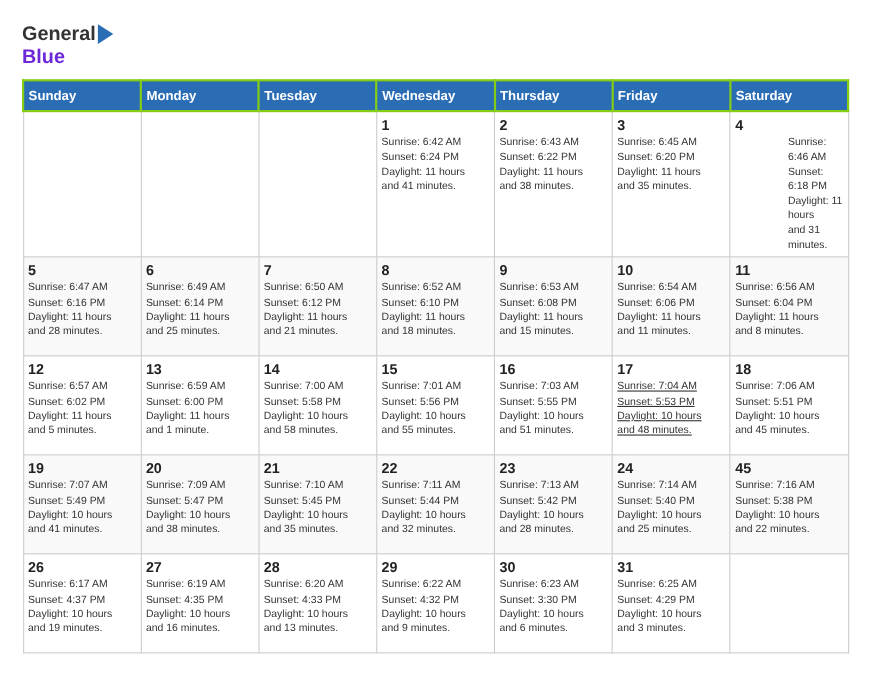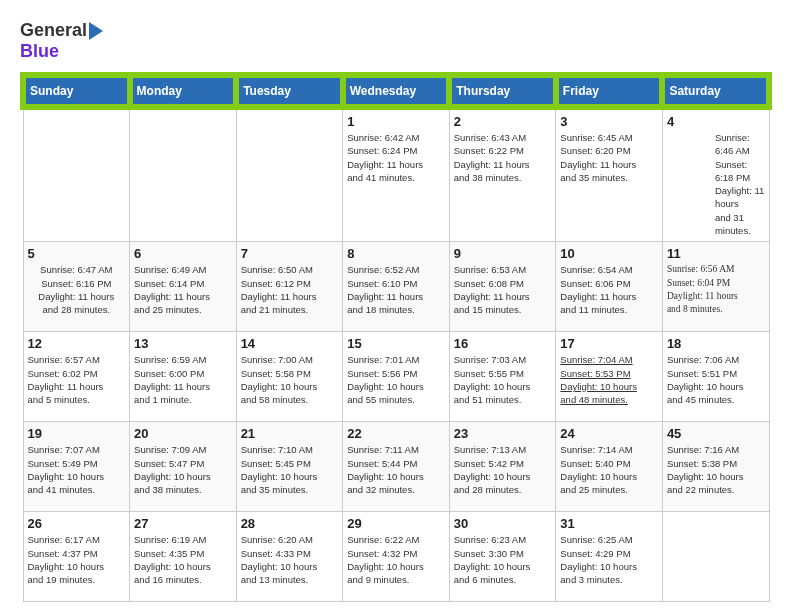--- a/index.html
+++ b/index.html
@@ -52,21 +52,21 @@
       border-collapse: collapse;
       table-layout: fixed;
     }
     thead th {
       background-color: #2a6db5;
       color: #fff;
       font-size: 12px;
       font-weight: bold;
       padding: 6px 4px;
       text-align: left;
-      border: 6px solid #84cc16;
+      border: 2px solid #84cc16;
       margin-left: 20px;
     }
     tbody td {
       border: 1px solid #ccc;
       vertical-align: top;
       padding: 4px;
       font-size: 10px;
       color: #333;
       height: 90px;
       background: #fff;
@@ -151,21 +151,21 @@
           <span class="day-number">4</span>
           <div class="day-info" style="white-space: pre-line; margin-left: 48px;">Sunrise: 6:46 AM
 Sunset: 6:18 PM
 Daylight: 11 hours
 and 31 minutes.</div>
         </td>
       </tr>
       <tr>
         <td>
           <span class="day-number">5</span>
-          <div class="day-info" style="white-space: pre-line; text-align: center;">Sunrise: 6:47 AM
+          <div class="day-info" style="white-space: pre-line;">Sunrise: 6:47 AM
 Sunset: 6:16 PM
 Daylight: 11 hours
 and 28 minutes.</div>
         </td>
         <td>
           <span class="day-number">6</span>
           <div class="day-info" style="white-space: pre-line;">Sunrise: 6:49 AM
 Sunset: 6:14 PM
 Daylight: 11 hours
 and 25 minutes.</div>
@@ -193,21 +193,21 @@
         </td>
         <td>
           <span class="day-number">10</span>
           <div class="day-info" style="white-space: pre-line;">Sunrise: 6:54 AM
 Sunset: 6:06 PM
 Daylight: 11 hours
 and 11 minutes.</div>
         </td>
         <td>
           <span class="day-number">11</span>
-          <div class="day-info" style="white-space: pre-line; font-family: Liberation Serif, serif;">Sunrise: 6:56 AM
+          <div class="day-info" style="white-space: pre-line;">Sunrise: 6:56 AM
 Sunset: 6:04 PM
 Daylight: 11 hours
 and 8 minutes.</div>
         </td>
       </tr>
       <tr>
         <td>
           <span class="day-number">12</span>
           <div class="day-info" style="white-space: pre-line;">Sunrise: 6:57 AM
 Sunset: 6:02 PM

